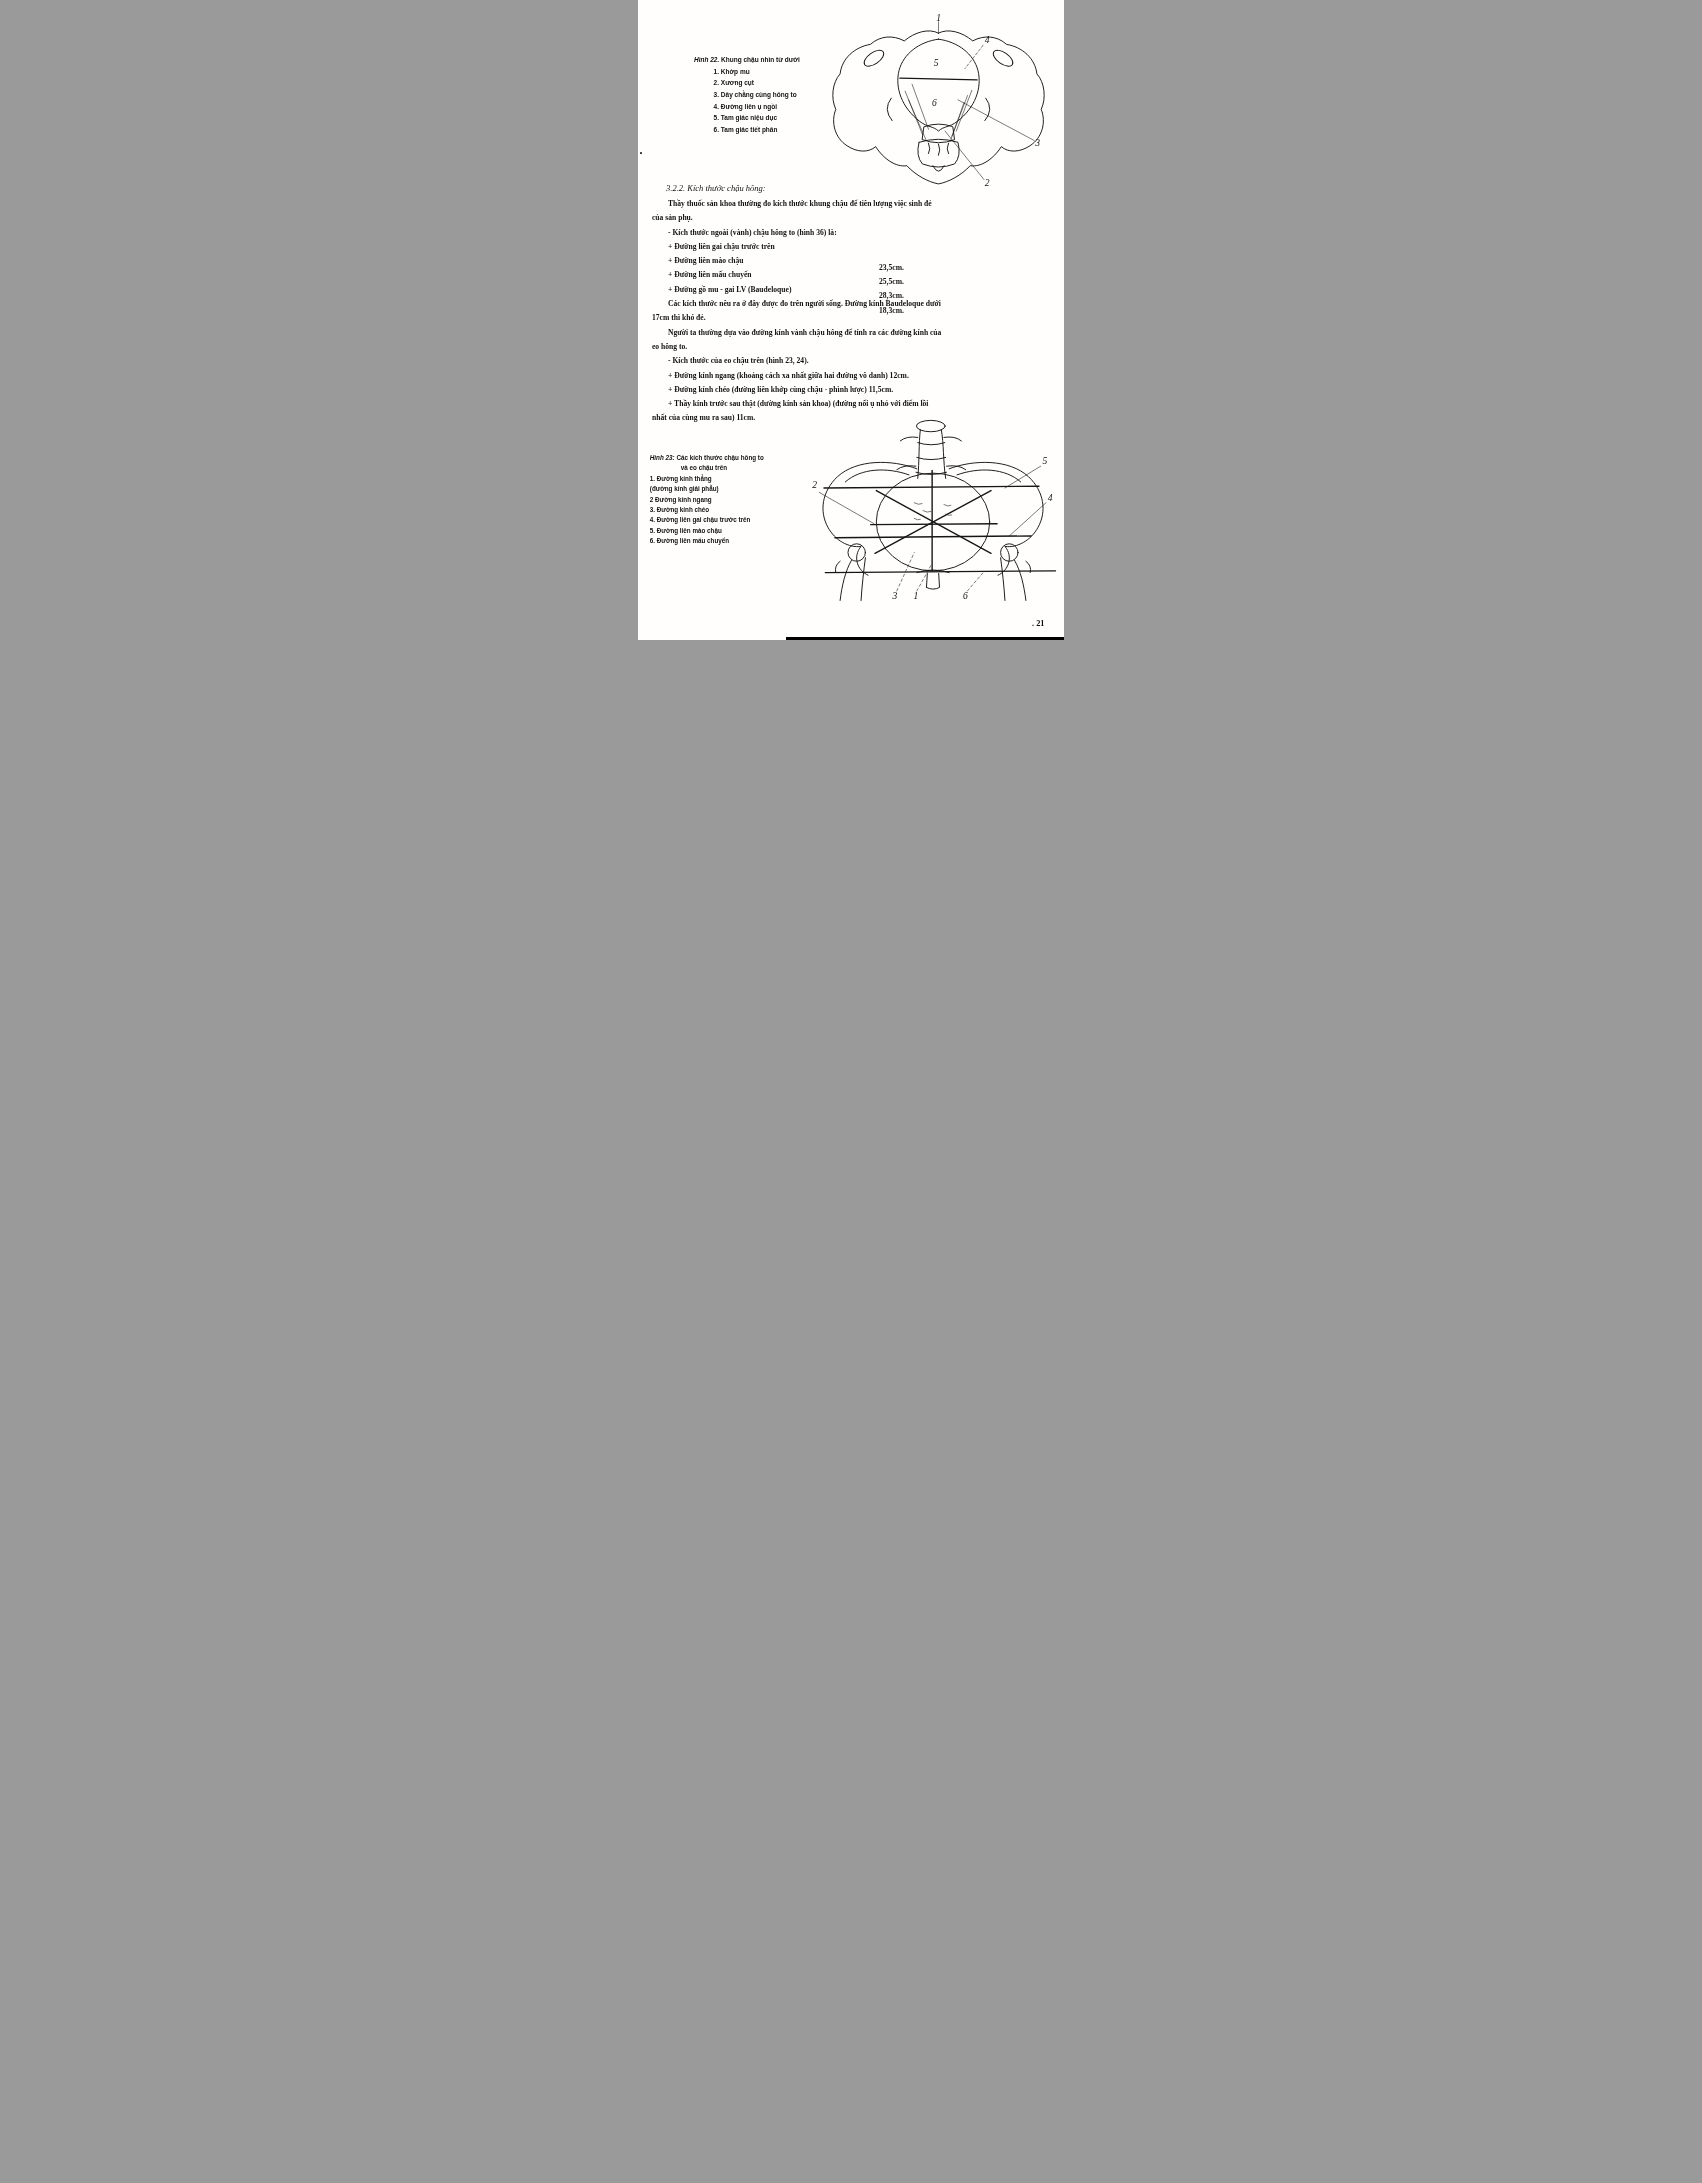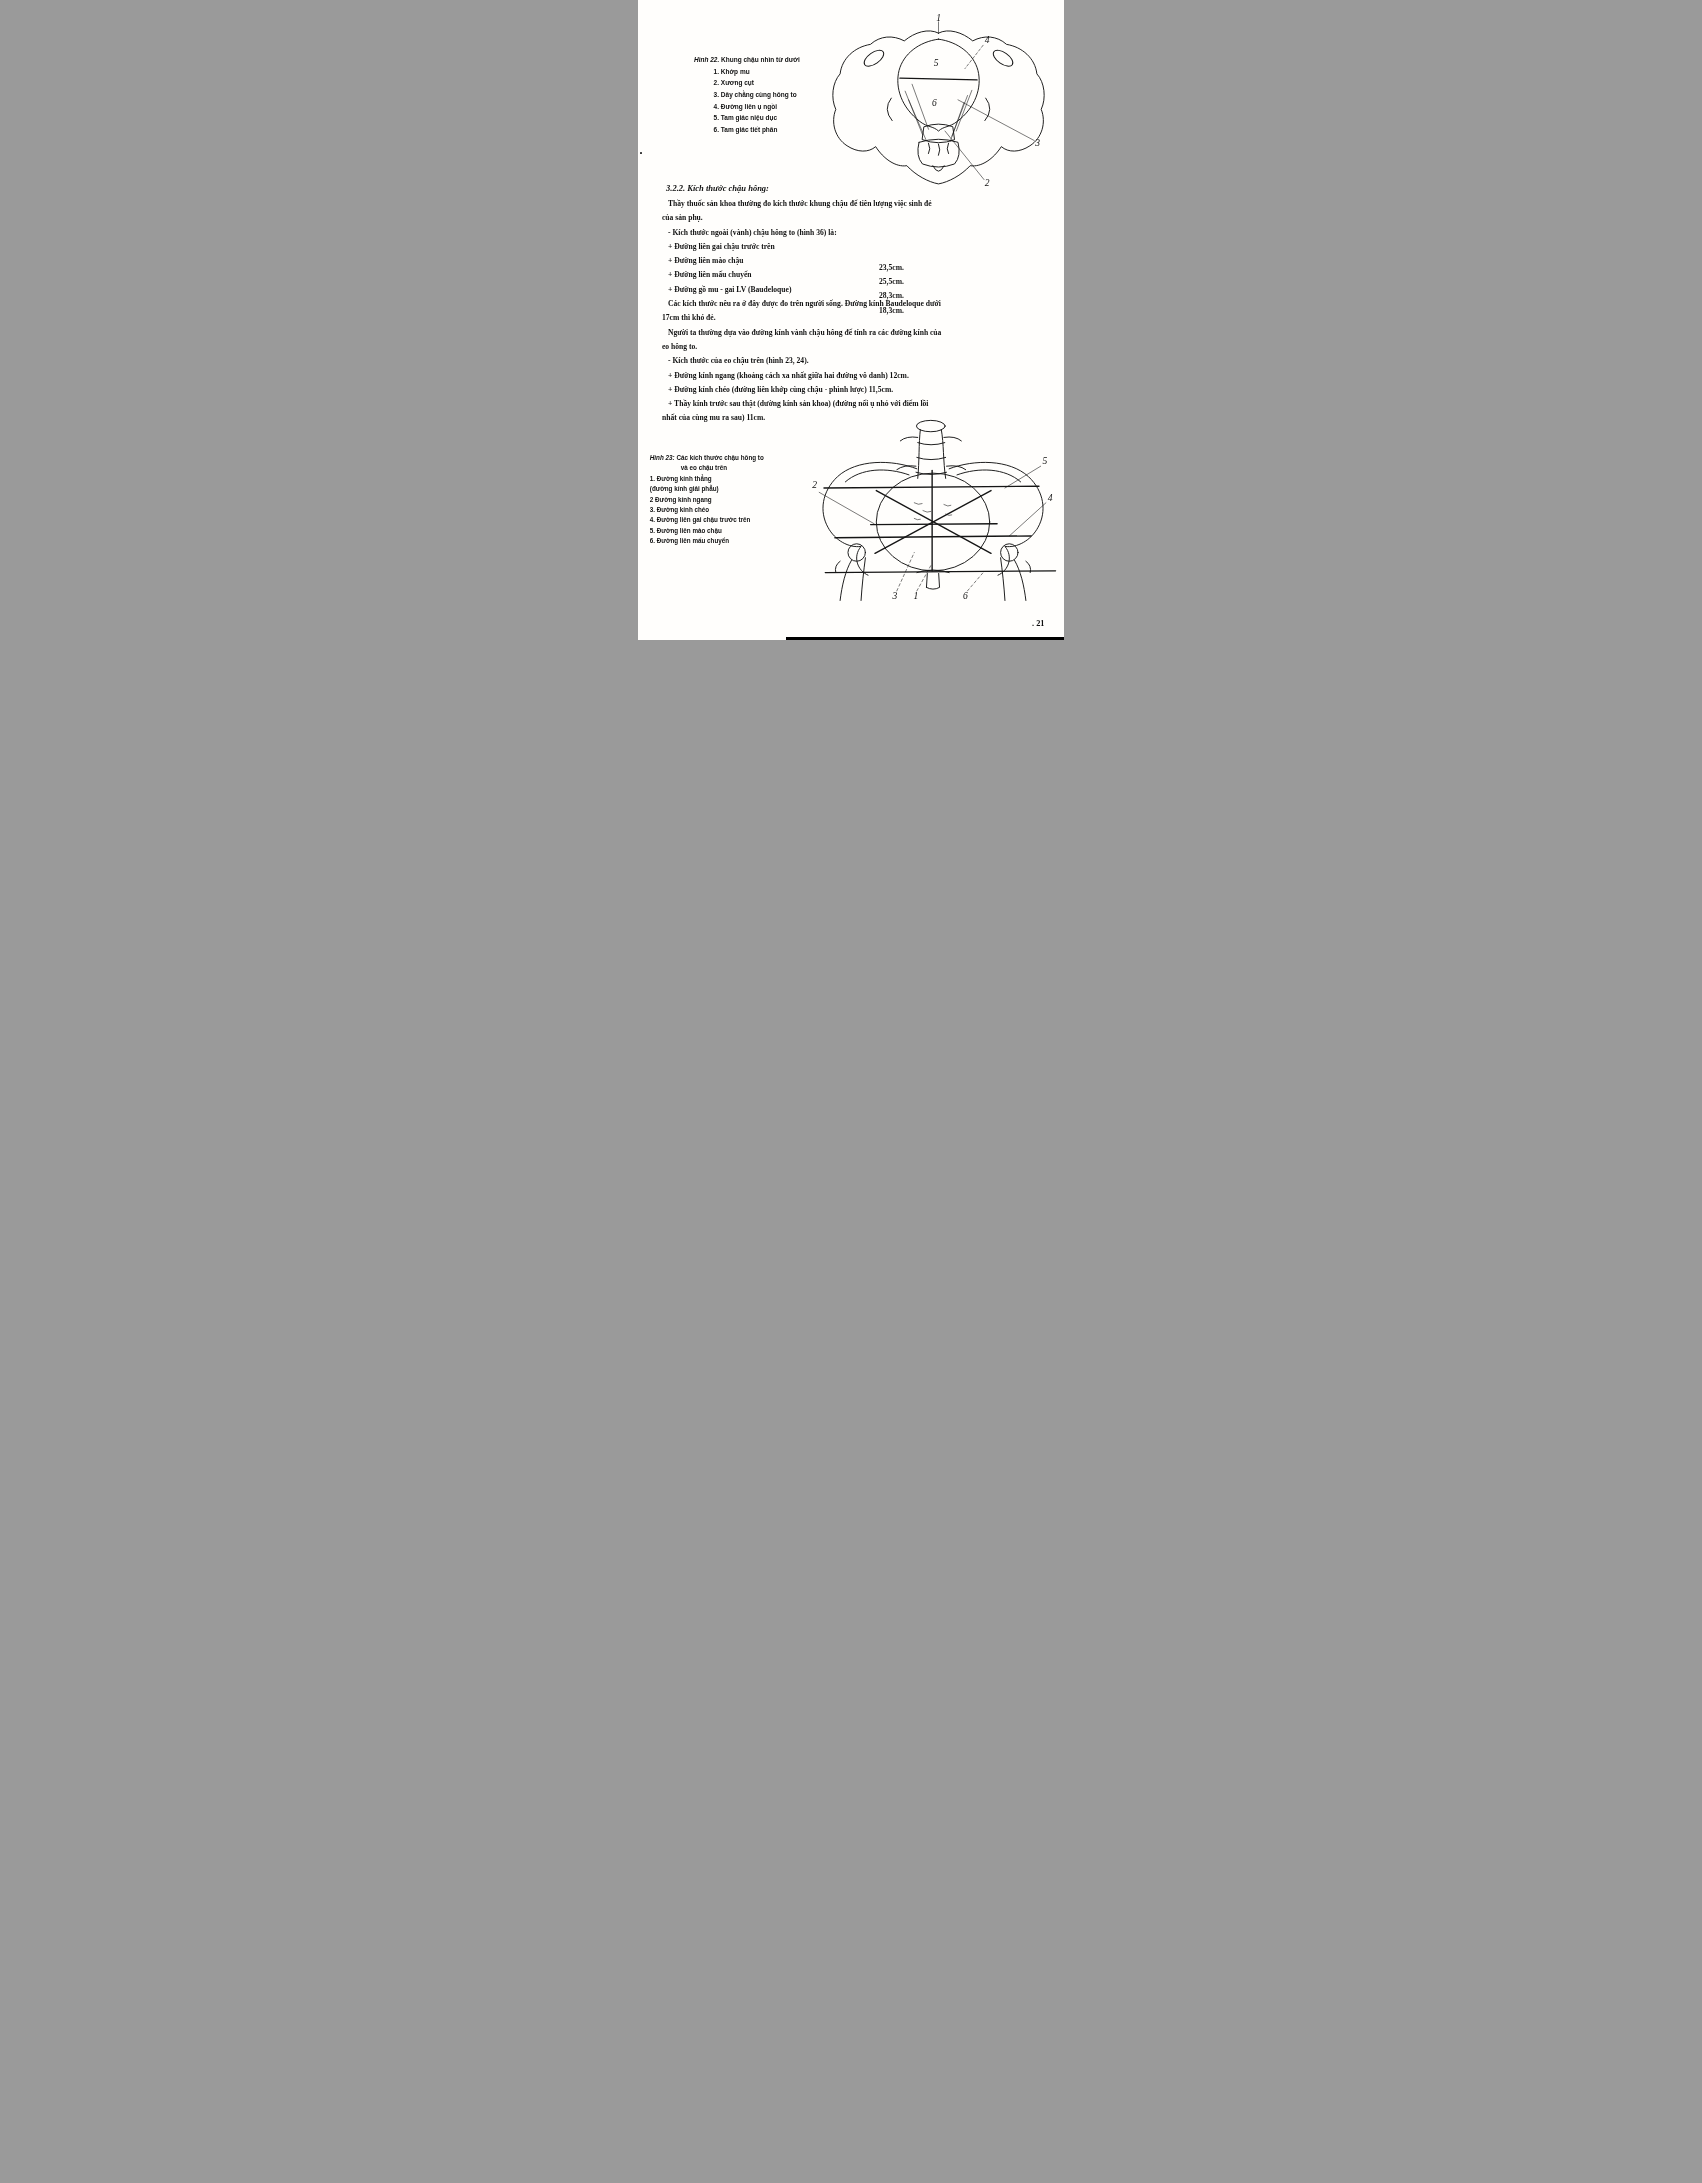--- a/index.html
+++ b/index.html
@@ -13,27 +13,27 @@
   #cap22{left:56px;top:54px;font-size:6.5px;}
   #cap22 .cap-title{line-height:11.8px;white-space:nowrap;}
   #cap22 .cap-item{margin-left:19.6px;line-height:11.6px;white-space:nowrap;}
   .cap-figno{font-style:italic;}
   #cap23{left:11.8px;top:453px;font-size:6.3px;}
   #cap23 .cap-line{line-height:10.4px;white-space:nowrap;}
   #cap23 .cap-center{margin-left:31px;}
   
   #head322{
     position:absolute;left:28px;top:183px;
-    font-size:8.5px;font-weight:bold;font-style:italic;white-space:nowrap;
+    font-size:8.5px;font-weight:normal;font-style:italic;white-space:nowrap;
   }
   
   #bodytext{position:absolute;left:0;top:197px;width:426px;font-size:7.6px;font-weight:600;}
   .bline{height:14.3px;line-height:14.3px;white-space:nowrap;position:relative;}
   .bline.ind{padding-left:30px;}
-  .bline.flush{padding-left:24px;}
+  .bline.flush{padding-left:14px;}
   .mval{position:absolute;left:241px;top:0;margin-top:21px;}
   
   .fig{position:absolute;}
   #fig22{left:177px;top:13px;width:247px;height:178px;}
   #fig23{left:162px;top:417px;width:266px;height:186px;}
   .fig svg{width:100%;height:100%;}
   .sk{stroke:#161616;fill:none;stroke-linecap:round;stroke-linejoin:round;}
   .w2{stroke-width:2.2px;}
   .w1{stroke-width:1.3px;}
   .w3{stroke-width:3.2px;}

